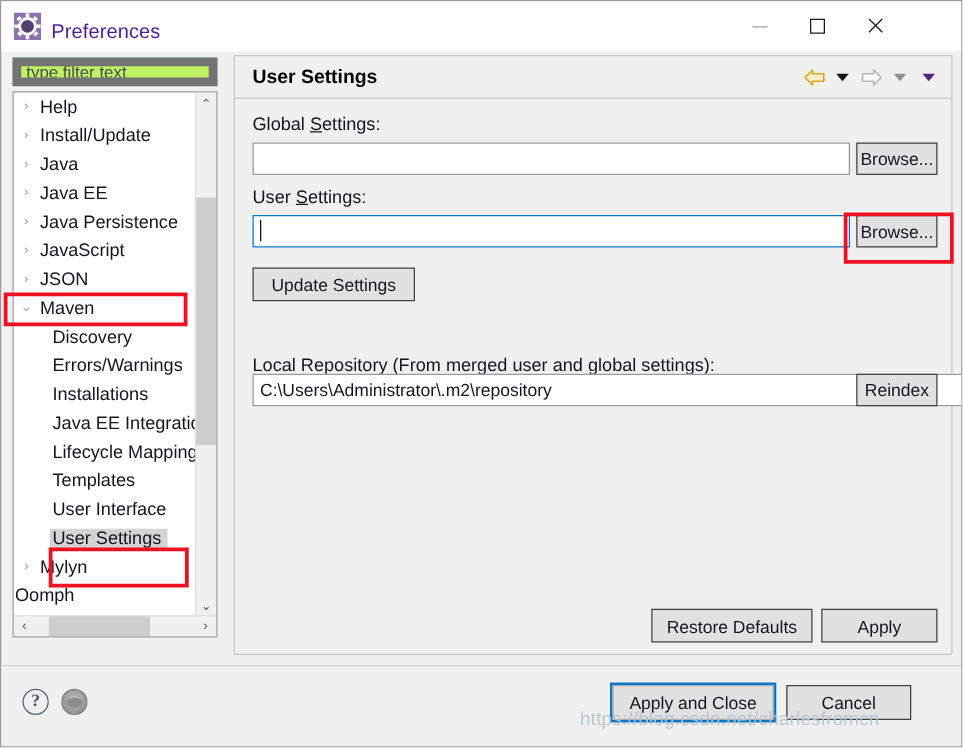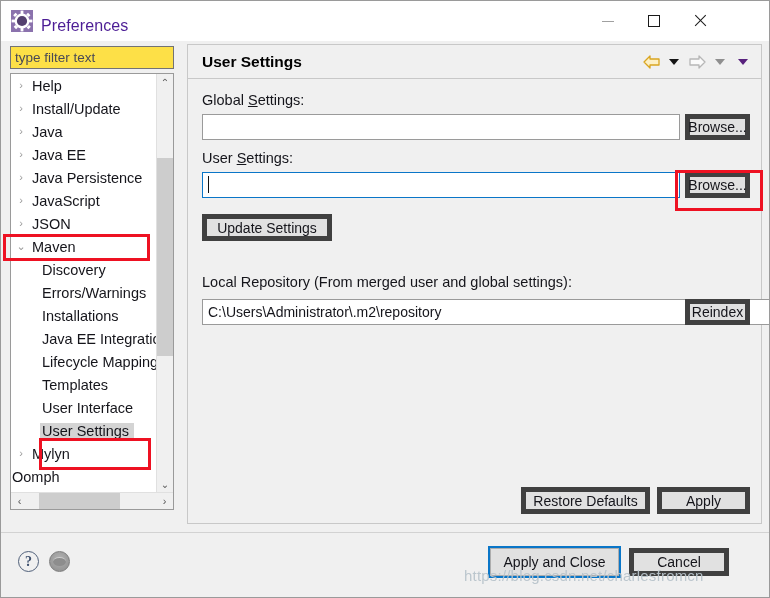--- a/index.html
+++ b/index.html
@@ -76,22 +76,22 @@
     background: #1a1a1a;
   }
   .glyph-close::before { transform: rotate(45deg); }
   .glyph-close::after  { transform: rotate(-45deg); }
 
   
   .filter-box {
     position: absolute;
     left: 9px; top: 45px;
     width: 164px; height: 23px;
-    border: 1px solid #737373;
-    background: #fde047;
+    border: 7px solid #737373;
+    background: #bef264;
     box-sizing: border-box;
     font-family: "Liberation Sans", sans-serif;
     font-size: 13.5px;
     color: #4a4a55;
     padding: 0 4px;
     outline: none;
   }
   .filter-box::placeholder { color: #4a4a55; opacity: 1; }
 
   
@@ -259,21 +259,21 @@
   .caret {
     position: absolute;
     left: 6px; top: 4px;
     width: 1.4px; height: 17px;
     background: #101010;
   }
 
   .btn {
     position: absolute;
     background: #e1e1e1;
-    border: 5px solid #404040;
+    border: 1px solid #404040;
     box-sizing: border-box;
     font-family: "Liberation Sans", sans-serif;
     font-size: 14px;
     color: #15151b;
     display: flex;
     align-items: center;
     justify-content: center;
     cursor: default;
     white-space: nowrap;
   }
@@ -500,21 +500,21 @@
       <span>User </span><u>S</u><span>ettings:</span>
     </div>
     <div style="position:absolute; left:14px; top:127px; width:478px; height:26px;">
       <input class="txt focused" type="text" style="left: 0px; top: 0px; width: 478px; height: 26px;" value="">
       <span class="caret"></span>
     </div>
     <div class="btn" style="left:497px; top:127px; width:65px; height:26px;">Browse...</div>
 
     <div class="btn" style="left:14px; top:169px; width:130px; height:27px;">Update Settings</div>
 
-    <div class="lbl-field" style="left:14px; top:229px;">Local Repository (From merged user and global settings):</div>
+    <div class="lbl-field" style="left:14px; top:240px;">Local Repository (From merged user and global settings):</div>
     <input class="txt" type="text" style="left: 14px; top: 254px; width: 577px; height: 26px;" value="C:\Users\Administrator\.m2\repository">
     <div class="btn" style="left:497px; top:254px; width:65px; height:26px;">Reindex</div>
 
     <div class="btn" style="left:333px; top:442px; width:129px; height:27px;text-align:right;">Restore Defaults</div>
     <div class="btn" style="left:469px; top:442px; width:93px; height:27px;">Apply</div>
   </div>
 
   <div class="bottom-bar"></div>
 
   <div class="round-icon help-icon">?</div>

